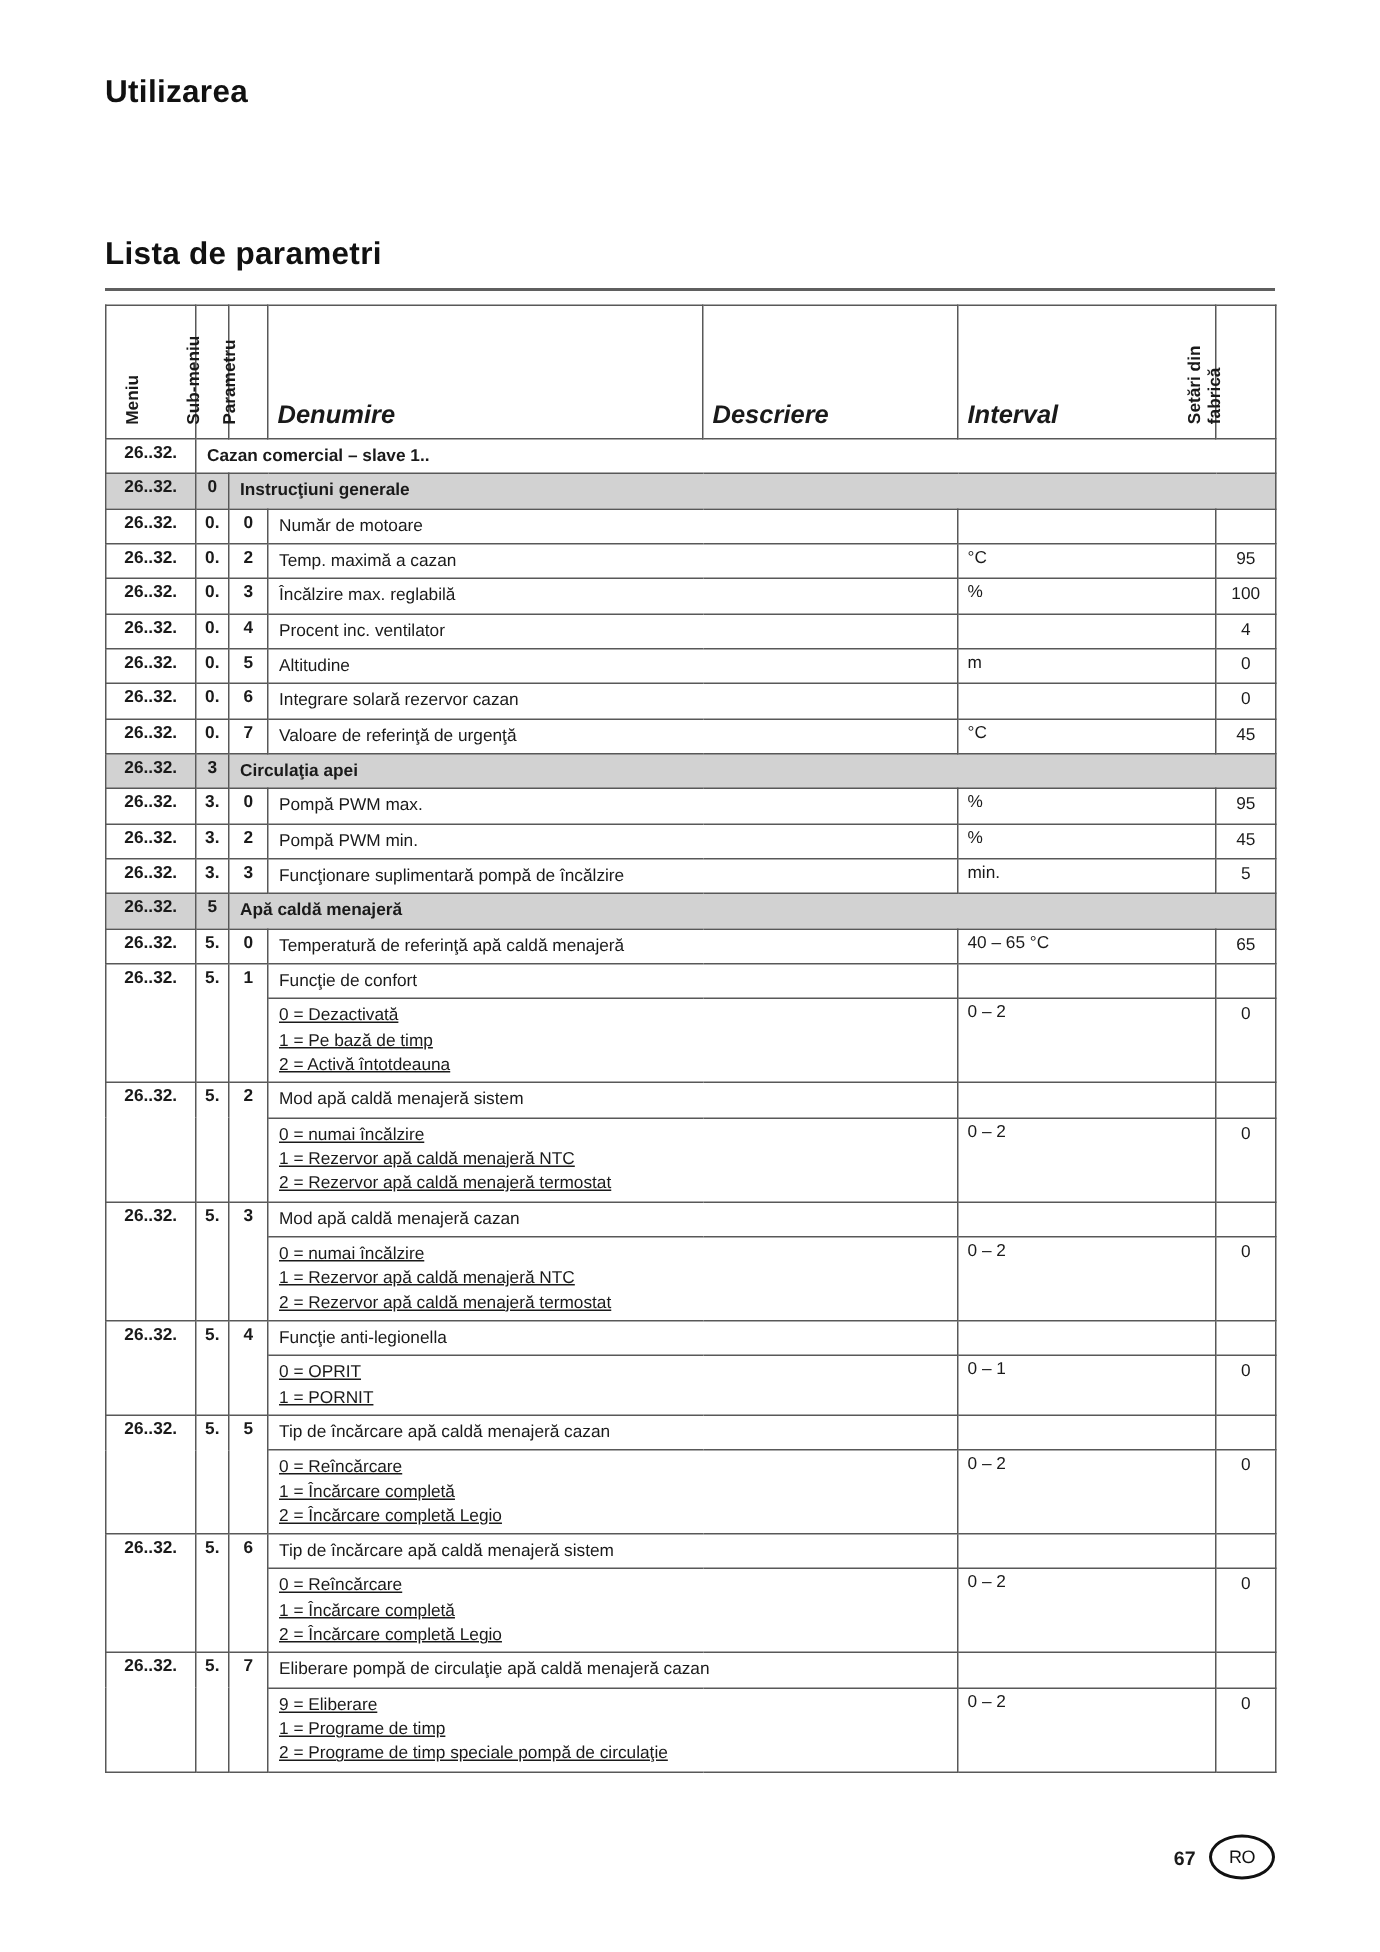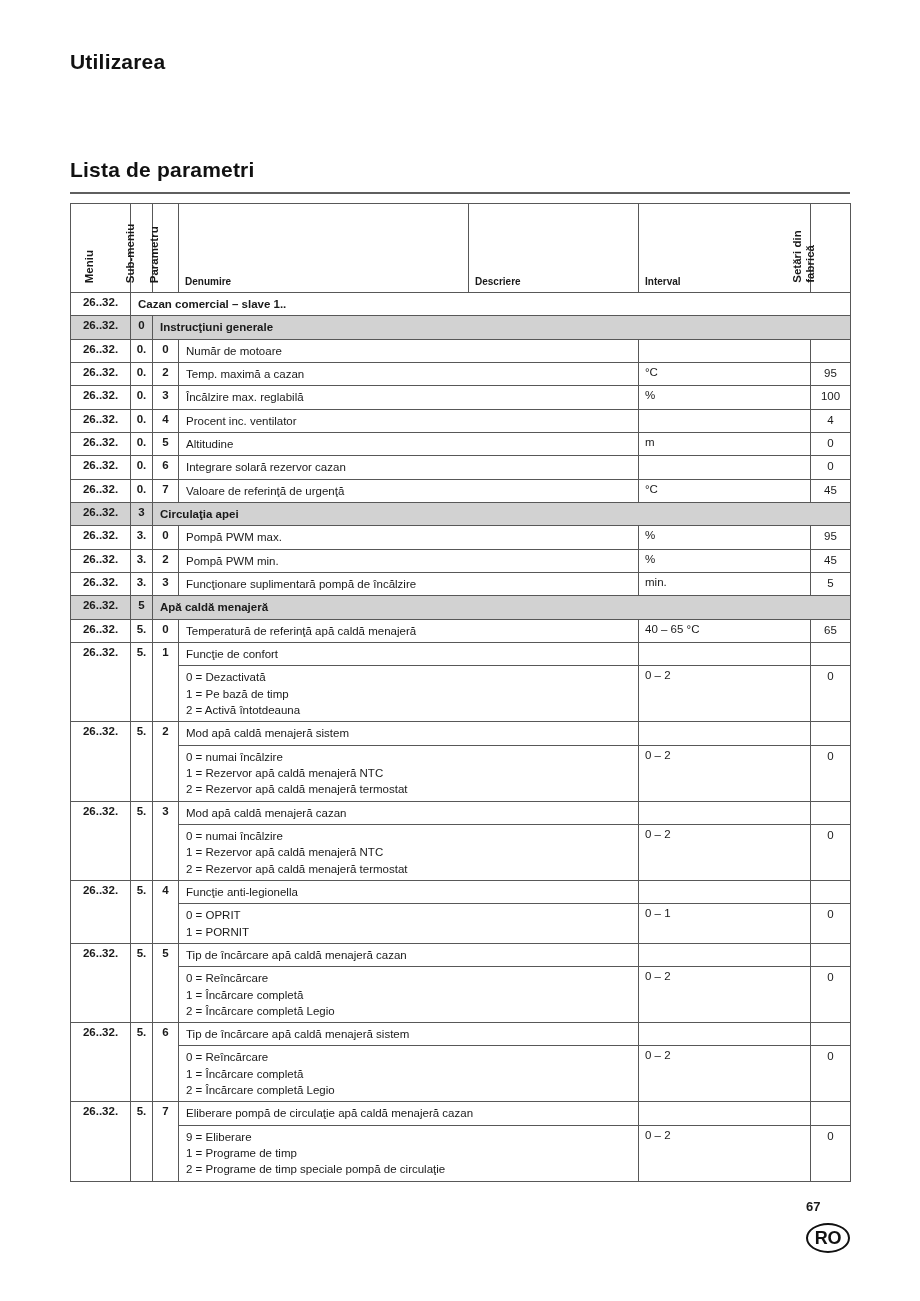--- a/index.html
+++ b/index.html
@@ -104,21 +104,22 @@
   .vlabel.two span {
     bottom: 4px;
     white-space: normal;
     width: 80px;
   }
   .hlabel {
     position: absolute;
     left: 6px;
     bottom: 5px;
     font-weight: bold;
-    font-size: 10px;
+    font-size: 17px;
+    font-style: italic;
   }
 
   
   .c-code {
     font-weight: bold;
     font-size: 11.5px;
     text-align: center;
     padding: 3px 2px 3px 2px !important;
     white-space: nowrap;
   }
@@ -141,51 +142,50 @@
     font-size: 11.5px;
     text-align: center;
     padding: 4px 2px !important;
   }
 
   tr.group-row td { background: #d2d2d2 !important; }
   tr.group-row .c-text { font-weight: bold; }
   tr.group-row .c-sub-val { font-weight: bold; }
 
   
-  .opt-line { display: block; white-space: nowrap; }
+  .opt-line { display: block; white-space: nowrap; text-decoration: underline; }
 
   
   .param-table { border: 0; }
   .frame-top td { border-top-width: 1.6px; border-top-color: #2a2a2a; }
 
   
   .footer {
     position: absolute;
     right: 70px;
     bottom: 48px;
     display: flex;
-    align-items: flex-start;
+    align-items: center;
     gap: 9px;
-    flex-direction: column;
   }
   .page-num {
     font-size: 13px;
     font-weight: bold;
     color: #1a1a1a;
   }
   .ro-badge {
     width: 40px;
     height: 26px;
     border: 2.5px solid #111;
     border-radius: 50%;
     display: flex;
     align-items: center;
     justify-content: center;
-    font-size: 18px;
-    font-weight: bold;
+    font-size: 12px;
+    font-weight: normal;
     letter-spacing: -0.3px;
     color: #111;
   }
 </style>
 </head>
 <body>
 
 <div class="page">
 
   <div class="chapter-title">Utilizarea</div>

